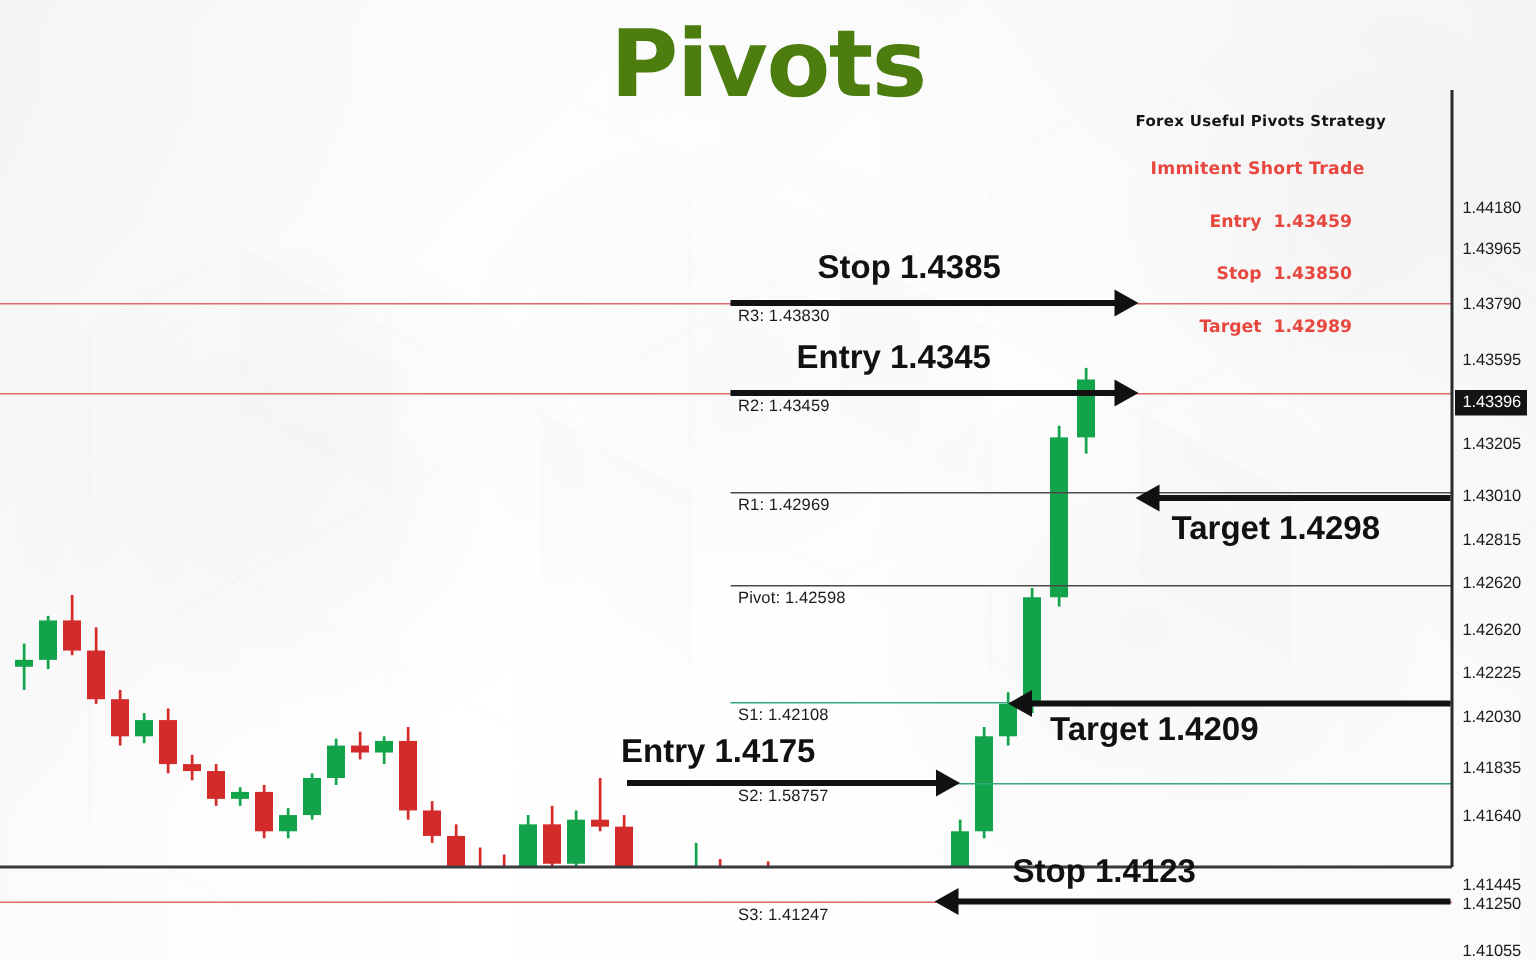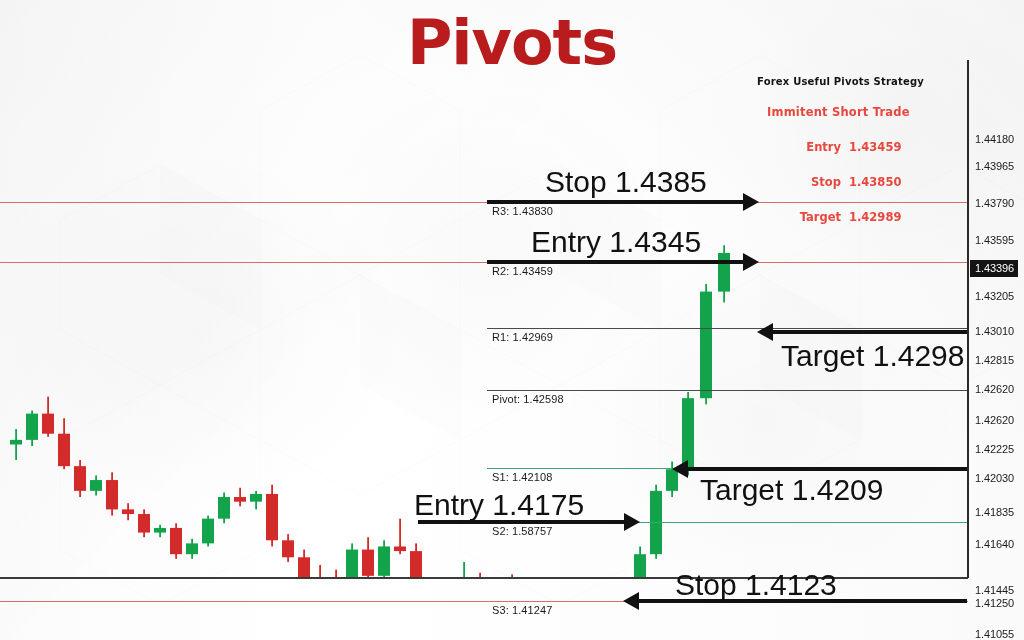--- a/index.html
+++ b/index.html
@@ -32,21 +32,21 @@
     opacity: 0.55;
     pointer-events: none;
   }
   #page-title {
     position: absolute;
     left: 0; right: 0; top: 6px;
     text-align: center;
     font-size: 62px;
     font-weight: 800;
     letter-spacing: -1px;
-    color: #b91c1c;
+    color: #4d7c0f;
     font-family: "DejaVu Sans", sans-serif;
   }
   
   #plot {
     position: absolute;
     left: 0; top: 60px;
     width: 968px; height: 518px;
   }
   .pivot-line {
     position: absolute;
@@ -62,22 +62,22 @@
     font-weight: 400;
     color: #1b1b1b;
     letter-spacing: 0.1px;
     white-space: nowrap;
     font-family: "Liberation Sans", sans-serif;
   }
   
   .annot { position: absolute; }
   .annot-text {
     position: absolute;
-    font-size: 30px;
-    font-weight: 400;
+    font-size: 22px;
+    font-weight: 700;
     color: #111111;
     white-space: nowrap;
     font-family: "Liberation Sans", sans-serif;
   }
   .arrow-line {
     position: absolute;
     height: 4px;
     background: #111111;
   }
   .arrow-head {

